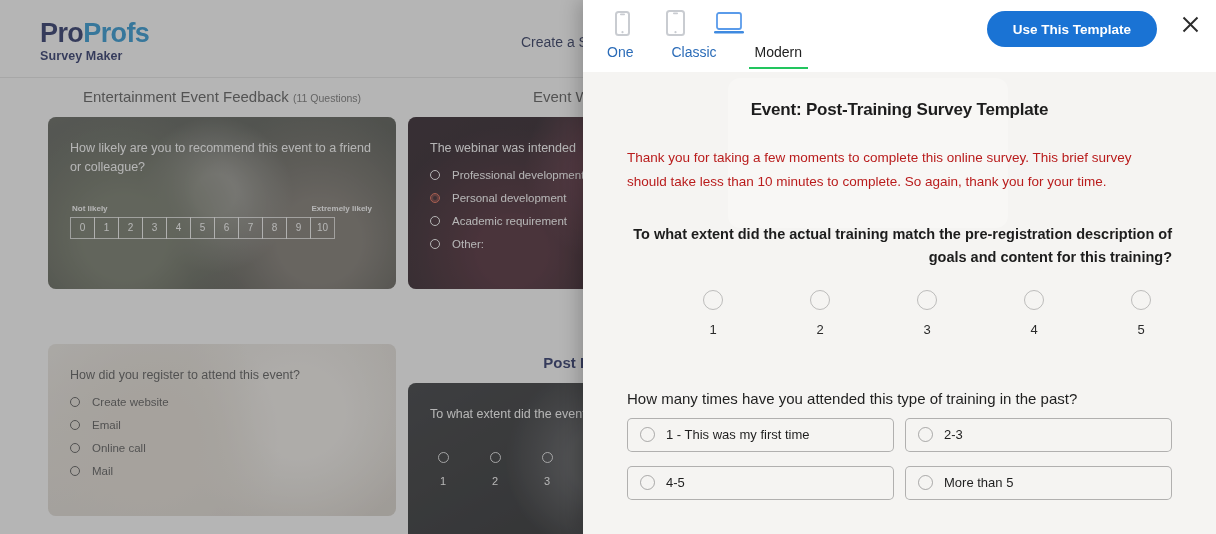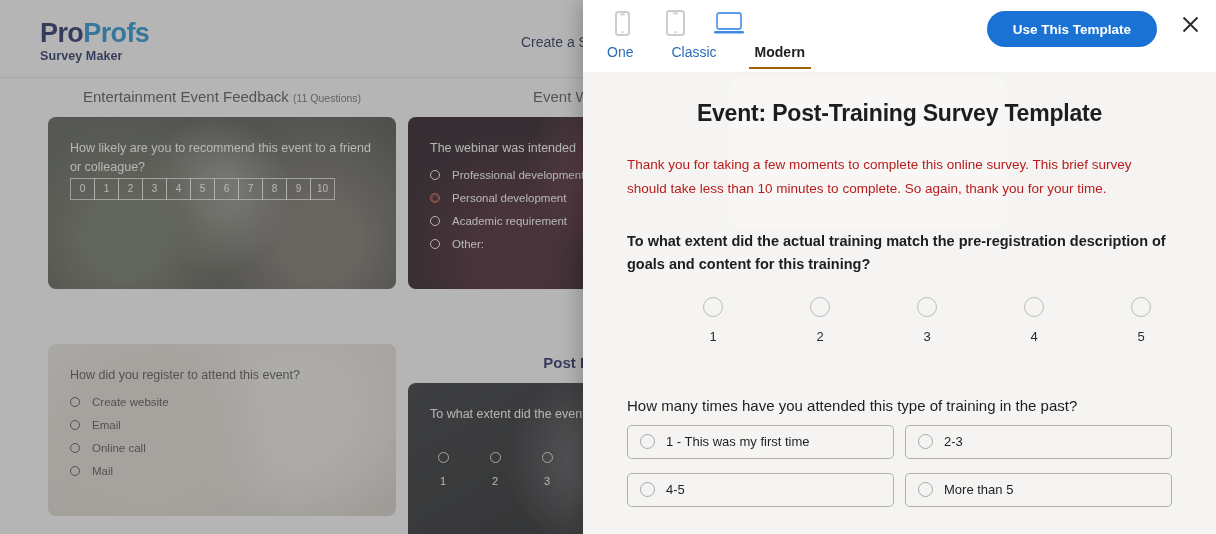--- a/index.html
+++ b/index.html
@@ -126,21 +126,21 @@
   .dev { width: 33px; height: 34px; display: flex; align-items: center; justify-content: center; }
   .dev svg { display: block; }
 
   .style-tabs {
     position: absolute; left: 18px; top: 44px;
     display: flex; gap: 26px; align-items: baseline;
   }
   .style-tab {
     font-size: 14px; color: #2b6cb8; padding: 0 6px 7px; white-space: nowrap;
   }
-  .style-tab.active { color: #222222; font-weight: bold; border-bottom: 2px solid #a16207; }
+  .style-tab.active { color: #222222; font-weight: normal; border-bottom: 2px solid #22c55e; }
 
   .use-template-btn {
     position: absolute; right: 59px; top: 11px;
     background: #1a73d4; color: #fff; border: none; border-radius: 20px;
     padding: 0 26px; height: 36px;
     font-size: 13.5px; font-weight: bold; font-family: "Liberation Sans", sans-serif;
     cursor: pointer; white-space: nowrap;
   }
   .close-btn {
     position: absolute; right: 10px; top: 8px;
@@ -169,30 +169,31 @@
   .survey-veil {
     position: absolute; inset: 0;
     background: rgba(242,241,239,0.80);
   }
   .survey-content {
     position: absolute; inset: 0; padding: 0 32px;
     color: #1d1d1d;
   }
 
   .survey-title {
-    text-align: center; font-size: 23px; font-weight: bold;
+    text-align: center; font-size: 17px; font-weight: bold;
     padding-top: 28px; letter-spacing: -0.2px;
   }
   .survey-intro {
     font-size: 13.5px; line-height: 1.75; margin-top: 26px;
     padding: 0 12px; color: #b91c1c;
   }
   .survey-q1 {
     font-size: 14.5px; font-weight: bold; line-height: 1.6; margin-top: 30px;
     padding: 0 12px;
+    text-align: right;
   }
   .scale-row {
     position: relative; margin-top: 20px; height: 54px;
   }
   .scale-item { position: absolute; width: 40px; text-align: center; }
   .scale-item .circle {
     width: 20px; height: 20px; border-radius: 50%;
     border: 1.5px solid rgba(120,120,120,0.45);
     margin: 0 auto 12px;
   }
@@ -236,20 +237,24 @@
 
   <div class="tpl-grid">
     <div class="tpl-row">
 
       <div class="tpl-cell c0">
         <div class="tpl-title"><span>Entertainment Event Feedback</span> <span class="qcount">(11 Questions)</span></div>
         <div class="tpl-card ph-flowers">
           <div class="shade shade-dark"></div>
           <div class="content">
             <div class="q-text">How likely are you to recommend this event to a friend or colleague?</div>
+            <div class="nps-label-row">
+              <span>Not likely</span>
+              <span>Extremely likely</span>
+            </div>
             <div class="nps-scale">
               <div class="nps-box">0</div>
               <div class="nps-box">1</div>
               <div class="nps-box">2</div>
               <div class="nps-box">3</div>
               <div class="nps-box">4</div>
               <div class="nps-box">5</div>
               <div class="nps-box">6</div>
               <div class="nps-box">7</div>
               <div class="nps-box">8</div>

